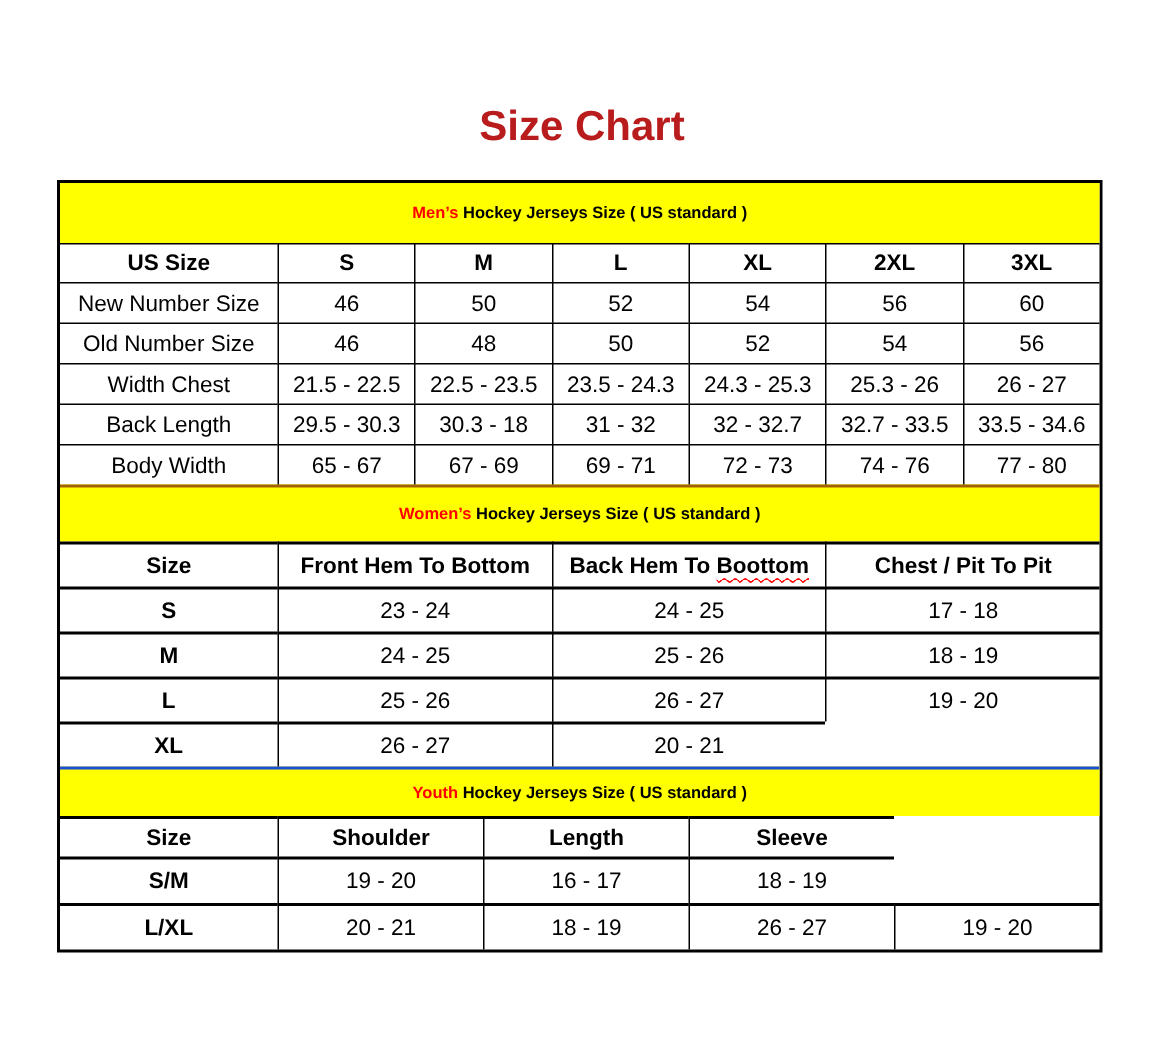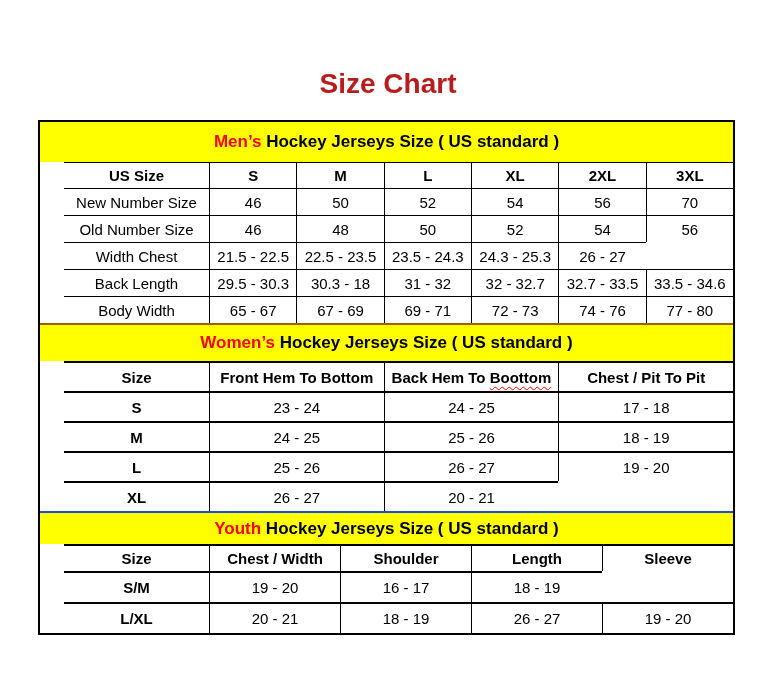--- a/index.html
+++ b/index.html
@@ -30,30 +30,30 @@
     top: 120px;
     width: 697px;
     border: 2px solid #000000;
     background: #ffffff;
   }
   .band {
     background: #FFFF00;
     display: flex;
     align-items: center;
     justify-content: center;
-    font-size: 17px;
+    font-size: 11px;
     font-weight: bold;
     white-space: pre-wrap;
   }
   .band .hl { color: #FF0000; }
   .band-mens   { height: 40px; }
   .band-womens { height: 38px; border-top: 2px solid #a16207; }
   .band-youth  { height: 33px; border-top: 2px solid #1d4ed8; }
 
-  .grid { display: grid; margin-left: 24px; }
+  .grid { display: grid; }
   .grid-mens   { grid-template-columns: 145px repeat(6, 1fr); }
   .grid-womens { grid-template-columns: 145px repeat(3, 1fr); }
   .grid-youth  { grid-template-columns: 145px repeat(4, 1fr); }
 
   .cell {
     display: flex;
     align-items: center;
     justify-content: center;
     text-align: center;
     font-size: 15px;
@@ -103,37 +103,38 @@
         <div class="cell">2XL</div>
         <div class="cell">3XL</div>
       </div>
       <div class="grid grid-mens">
         <div class="cell">New Number Size</div>
         <div class="cell">46</div>
         <div class="cell">50</div>
         <div class="cell">52</div>
         <div class="cell">54</div>
         <div class="cell">56</div>
-        <div class="cell">70</div>
+        <div class="cell">60</div>
       </div>
       <div class="grid grid-mens">
         <div class="cell">Old Number Size</div>
         <div class="cell">46</div>
         <div class="cell">48</div>
         <div class="cell">50</div>
         <div class="cell">52</div>
         <div class="cell">54</div>
         <div class="cell">56</div>
       </div>
       <div class="grid grid-mens">
         <div class="cell">Width Chest</div>
         <div class="cell">21.5 - 22.5</div>
         <div class="cell">22.5 - 23.5</div>
         <div class="cell">23.5 - 24.3</div>
         <div class="cell">24.3 - 25.3</div>
+        <div class="cell">25.3 - 26</div>
         <div class="cell">26 - 27</div>
       </div>
       <div class="grid grid-mens">
         <div class="cell">Back Length</div>
         <div class="cell">29.5 - 30.3</div>
         <div class="cell">30.3 - 18</div>
         <div class="cell">31 - 32</div>
         <div class="cell">32 - 32.7</div>
         <div class="cell">32.7 - 33.5</div>
         <div class="cell">33.5 - 34.6</div>
@@ -183,21 +184,20 @@
         <div class="cell">20 - 21</div>
       </div>
     </div>
 
     <div class="sec-youth">
       <div class="band band-youth">
         <span class="hl">Youth</span><span> Hockey Jerseys Size ( US standard )</span>
       </div>
       <div class="grid grid-youth hdr">
         <div class="cell">Size</div>
-        <div class="cell">Chest / Width</div>
         <div class="cell">Shoulder</div>
         <div class="cell">Length</div>
         <div class="cell">Sleeve</div>
       </div>
       <div class="grid grid-youth">
         <div class="cell bold-label">S/M</div>
         <div class="cell">19 - 20</div>
         <div class="cell">16 - 17</div>
         <div class="cell">18 - 19</div>
       </div>

